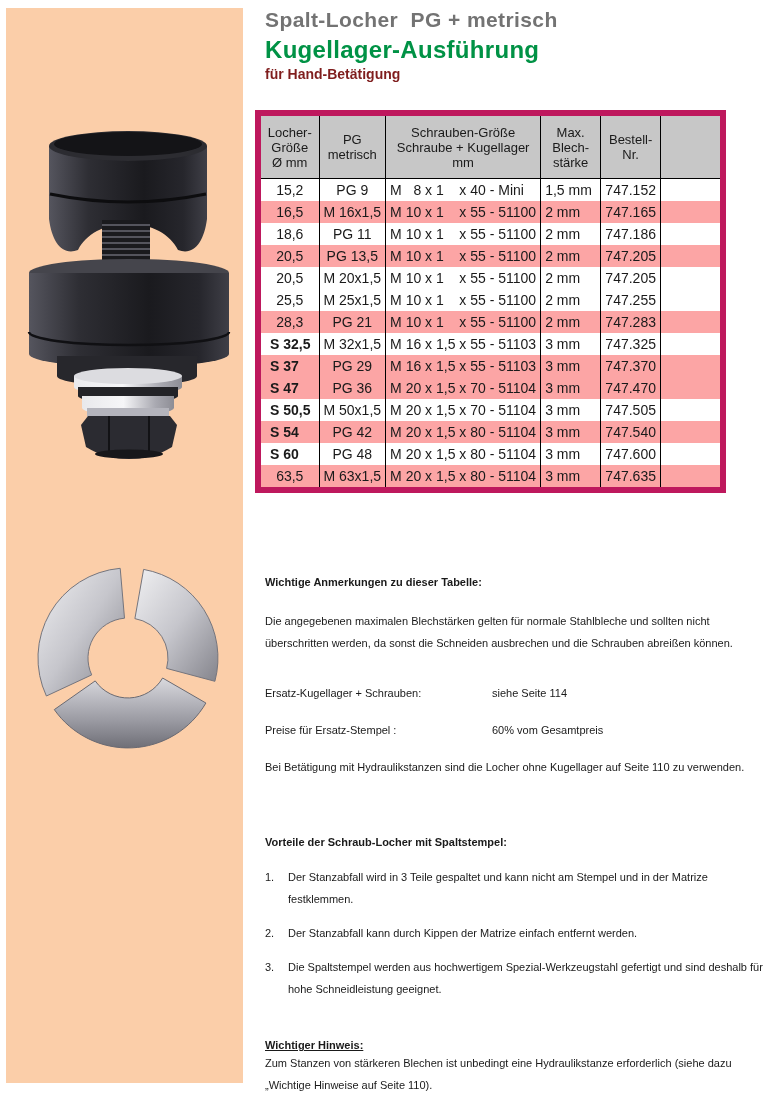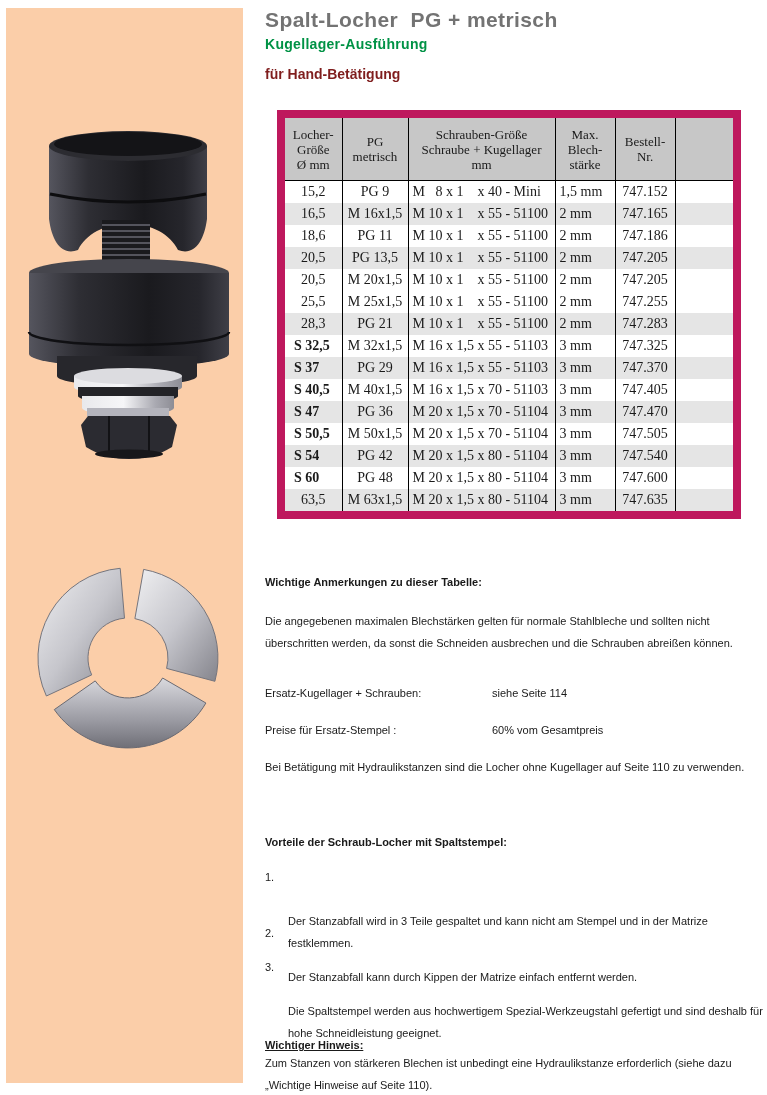--- a/index.html
+++ b/index.html
@@ -6,48 +6,48 @@
   .page{position:relative;width:767px;height:1095px;background:#ffffff;overflow:hidden;
         font-family:"Liberation Sans",sans-serif;color:#1a1a1a;}
 
   
   .photo-panel{position:absolute;left:6px;top:8px;width:237px;height:1075px;background:#FBCEA9;}
   .tool-svg{position:absolute;left:20px;top:116px;width:210px;height:335px;}
   .ring-svg{position:absolute;left:10px;top:550px;width:225px;height:210px;}
 
   
   .h-title{position:absolute;left:265px;top:8px;font-size:21px;font-weight:bold;letter-spacing:.4px;white-space:pre;color:#737373;}
-  .h-sub{position:absolute;left:265px;top:36px;font-size:14px;font-weight:bold;letter-spacing:.3px;color:#009245;}
+  .h-sub{position:absolute;left:265px;top:36px;font-size:24px;font-weight:bold;letter-spacing:.3px;color:#009245;}
   .h-op{position:absolute;left:265px;top:66px;font-size:14px;font-weight:bold;color:#7f1d1d;}
 
   
-  .spec-table{position:absolute;left:277px;top:110px;border-collapse:collapse;table-layout:fixed;
-              border:8px solid #be185d;font-size:14px;font-family:Liberation Serif, serif;}
+  .spec-table{position:absolute;left:255px;top:110px;border-collapse:collapse;table-layout:fixed;
+              border:6px solid #be185d;font-size:14px;}
   .spec-table th{background:#c7c7c7;border:1px solid #000;font-weight:normal;font-size:13px;
                  line-height:15px;height:58px;vertical-align:middle;text-align:center;padding:2px 2px;}
   .spec-table td{border-left:1px solid #000;border-right:1px solid #000;height:22px;line-height:22px;
                  padding:0 4px;overflow:hidden;}
-  .spec-table tr.alt td{background:#e5e5e5;}
+  .spec-table tr.alt td{background:#fca5a5;}
   .c-size{text-align:center;margin-left:8px;}
   .c-size.s{text-align:left;font-weight:bold;padding-left:9px;}
   .c-pg{text-align:center;white-space:pre;}
   .c-screw{text-align:left;white-space:pre;padding-left:7px;}
   .c-max{text-align:left;padding-left:8px;white-space:pre;}
   .c-nr{text-align:center;}
   .w1{width:61px}.w2{width:66px}.w3{width:147px}.w4{width:60px}.w5{width:60px}.w6{width:62px}
 
   
   .tc{position:absolute;left:265px;width:500px;font-size:11px;line-height:22px;}
   .bold{font-weight:bold;}
   .underline{text-decoration:underline;}
   .pair{display:flex;}
   .pair .lbl{width:227px;flex:0 0 auto;}
   .adv-item{display:flex;}
   .adv-item .num{width:23px;flex:0 0 auto;}
-  .adv-item .txt{flex:1;margin-top:44px;}
+  .adv-item .txt{flex:1;}
 
   #notes-heading{top:571px;}
   #notes-para{top:604px;margin-top:6px;}
   #spare-line{top:682px;}
   #price-line{top:719px;}
   #hydraulic-note{top:756px;}
   #adv-heading{top:831px;}
   #adv-1{top:866px;}
   #adv-2{top:922px;}
   #adv-3{top:956px;}
@@ -213,28 +213,20 @@
           <td class="c-empty"></td>
         </tr>
         <tr class="alt">
           <td class="c-size s">S 37</td>
           <td class="c-pg">PG 29</td>
           <td class="c-screw">M 16 x 1,5 x 55 - 51103</td>
           <td class="c-max">3 mm</td>
           <td class="c-nr">747.370</td>
           <td class="c-empty"></td>
         </tr>
-        <tr>
-          <td class="c-size s">S 40,5</td>
-          <td class="c-pg">M 40x1,5</td>
-          <td class="c-screw">M 16 x 1,5 x 70 - 51103</td>
-          <td class="c-max">3 mm</td>
-          <td class="c-nr">747.405</td>
-          <td class="c-empty"></td>
-        </tr>
         <tr class="alt">
           <td class="c-size s">S 47</td>
           <td class="c-pg">PG 36</td>
           <td class="c-screw">M 20 x 1,5 x 70 - 51104</td>
           <td class="c-max">3 mm</td>
           <td class="c-nr">747.470</td>
           <td class="c-empty"></td>
         </tr>
         <tr>
           <td class="c-size s">S 50,5</td>

